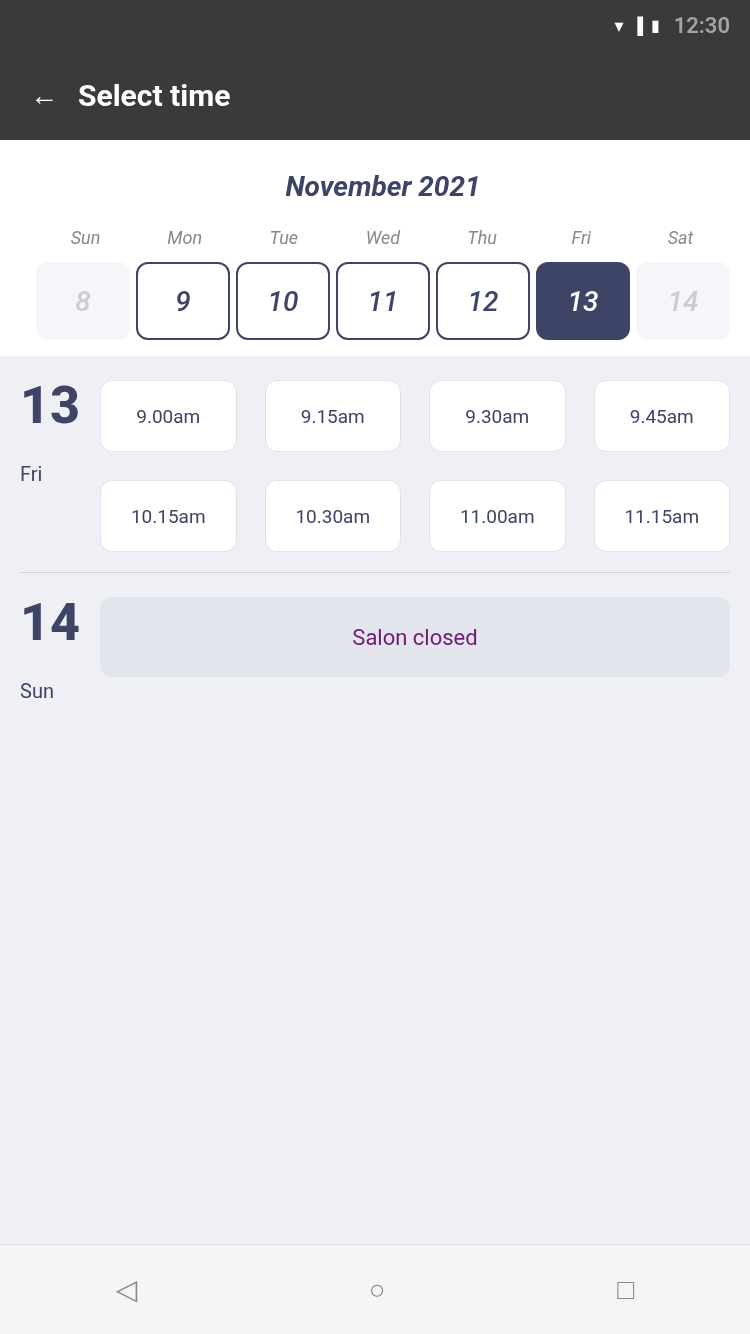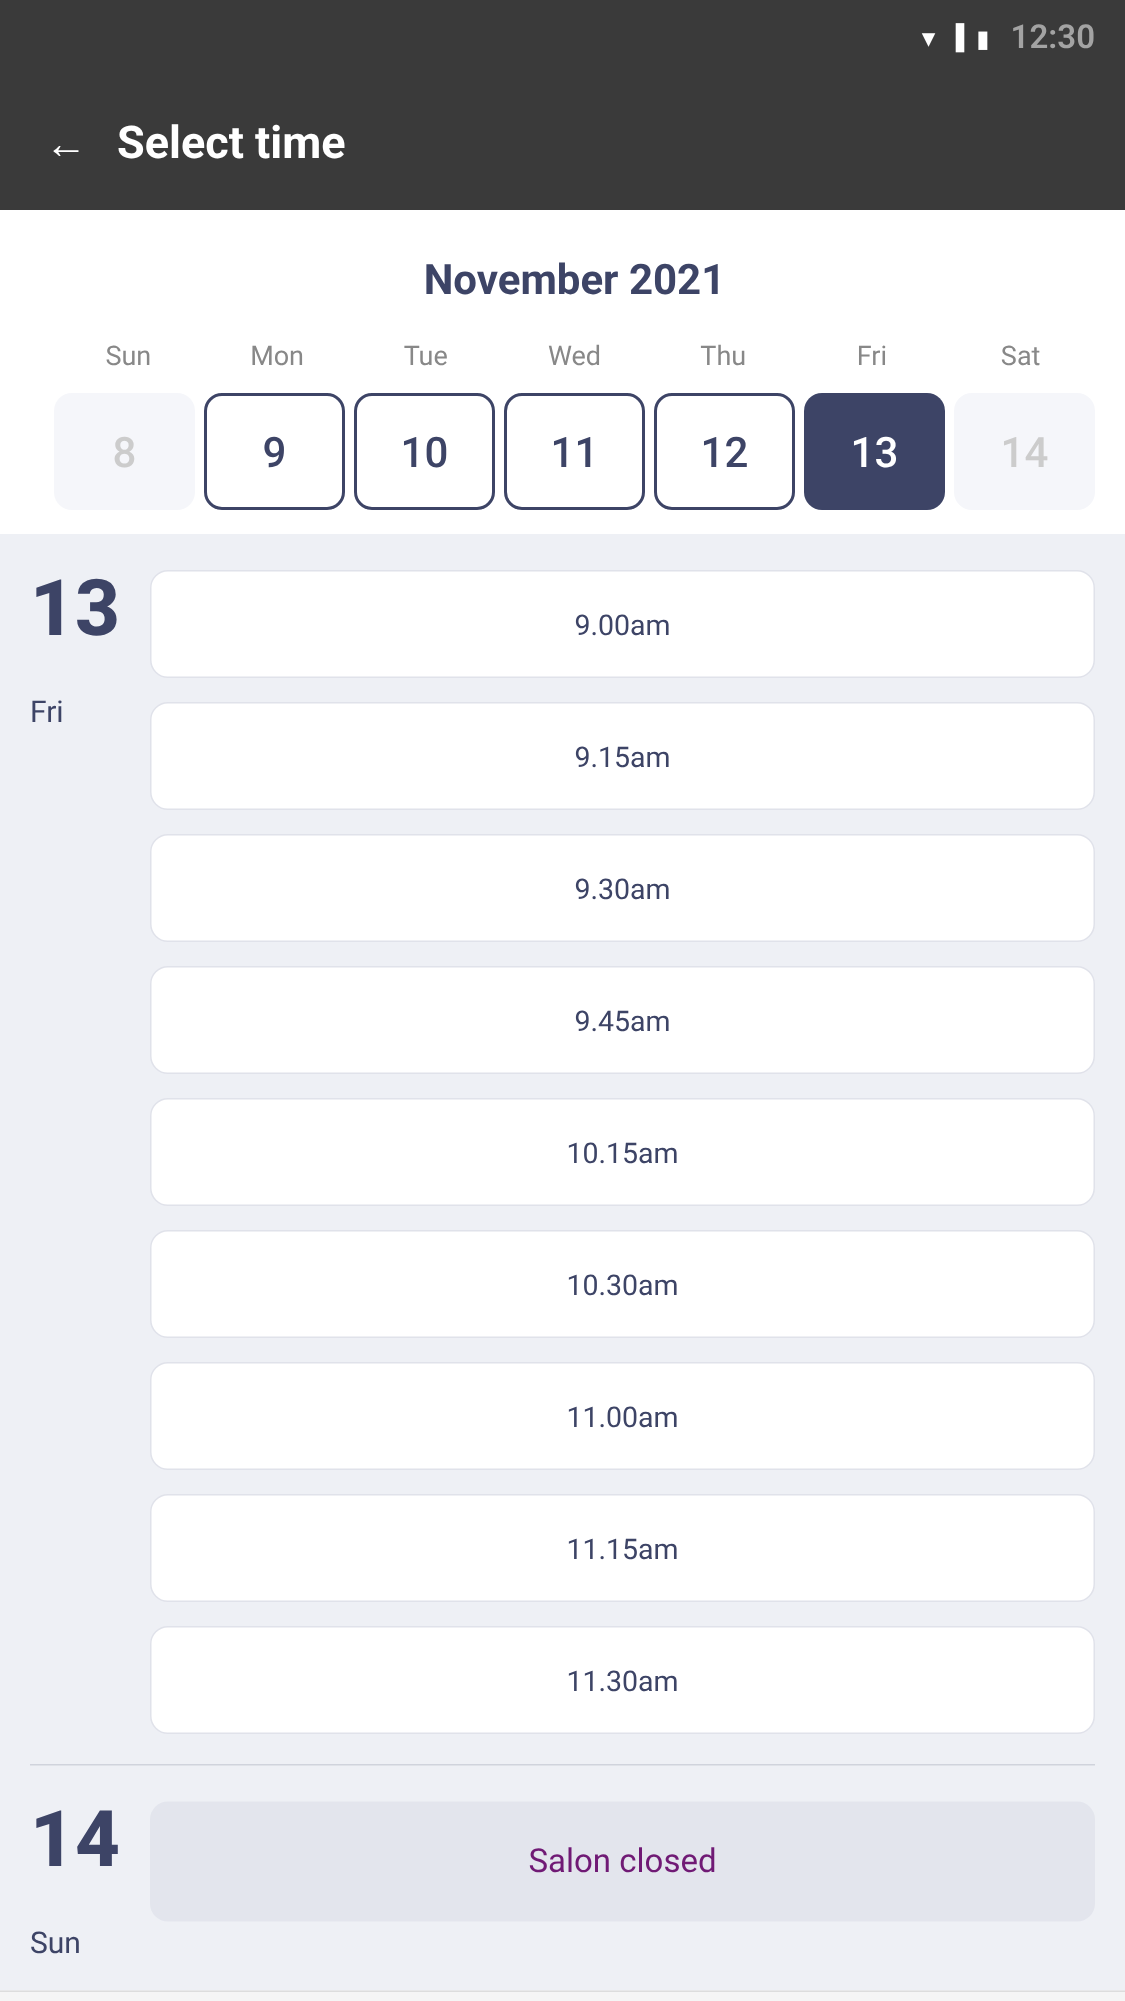--- a/index.html
+++ b/index.html
@@ -51,20 +51,21 @@
     .header .title {
       color: white;
       font-size: 30px;
       font-weight: 700;
     }
 
     
     .calendar-section {
       background: white;
       padding: 20px 20px 0 36px;
+      font-style: italic;
     }
     .month-title {
       text-align: center;
       font-size: 28px;
       font-weight: 700;
       color: #3d4466;
       padding: 10px 0 20px 0;
     }
 
     
@@ -161,22 +162,22 @@
 
     .day-label-col {
       display: flex;
       flex-direction: column;
       align-items: flex-start;
       margin-right: 20px;
     }
 
     .time-grid {
       display: grid;
-      grid-template-columns: repeat(1, 1fr);
-      gap: 16px;
+      grid-template-columns: repeat(4, 1fr);
+      gap: 28px;
       flex: 1;
     }
 
     .time-slot {
       background: white;
       border-radius: 12px;
       height: 72px;
       display: flex;
       align-items: center;
       justify-content: center;
@@ -274,21 +275,20 @@
       </div>
       <div class="time-grid">
       <div class="time-slot">9.00am</div>
           <div class="time-slot">9.15am</div>
           <div class="time-slot">9.30am</div>
           <div class="time-slot">9.45am</div>
           <div class="time-slot">10.15am</div>
           <div class="time-slot">10.30am</div>
           <div class="time-slot">11.00am</div>
           <div class="time-slot">11.15am</div>
-          <div class="time-slot">11.30am</div>
         </div>
     </div>
   </div>
 
   <div class="divider"></div>
 
   <div class="day-block">
     <div class="day-content">
       <div class="day-label-col">
         <span class="day-number">14</span>

